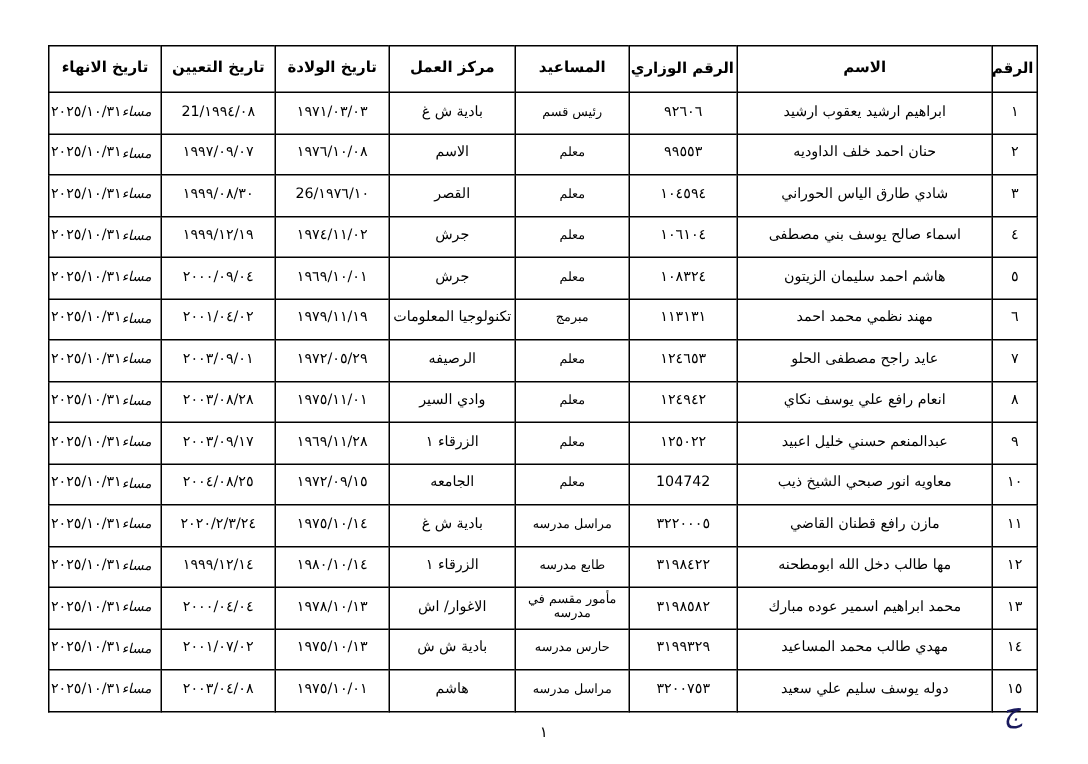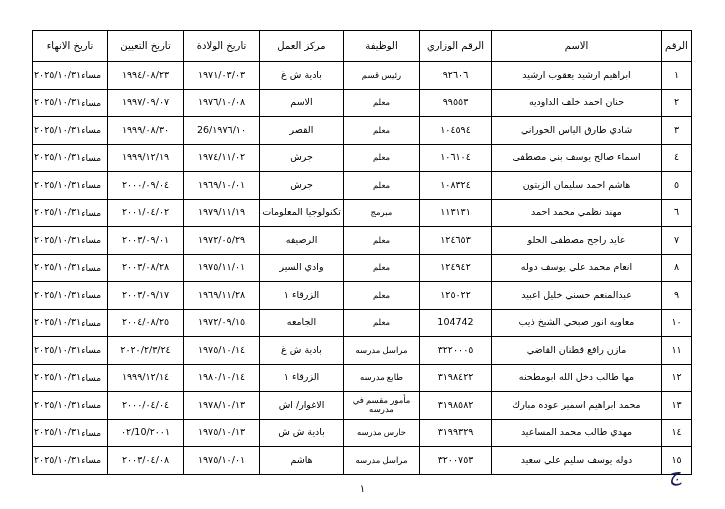--- a/index.html
+++ b/index.html
@@ -40,21 +40,21 @@
     padding: 0 2px;
     text-align: center;
     vertical-align: middle;
     font-size: 9.5px;
     line-height: 1.15;
     height: 26.5px;
     white-space: nowrap;
     overflow: hidden;
   }
   table.sheet thead th {
-    font-weight: normal;
+    font-weight: bold;
     font-size: 10px;
     height: 30px;
   }
   
   col.c-idx   { width: 30px; }
   col.c-name  { width: 170px; }
   col.c-mno   { width: 72px; }
   col.c-job   { width: 76px; }
   col.c-ctr   { width: 84px; }
   col.c-birth { width: 76px; }
@@ -63,29 +63,28 @@
 
   td.name-cell { text-align: center; }
   td.end-cell  { text-align: center; }
   .end-inner {
     display: flex;
     flex-direction: row;
     justify-content: space-between;
     align-items: center;
     padding: 0 4px;
   }
-  .end-time { font-size: 9px; }
+  .end-time { font-size: 9px; font-style: italic; }
   .end-date { font-size: 9.5px; }
 
   .job-two-line {
     display: block;
     font-size: 8.5px;
     line-height: 1.05;
     white-space: normal;
-    font-family: Liberation Serif, serif;
   }
 
   .page-number {
     position: absolute;
     top: 483px;
     left: 0;
     width: 725px;
     text-align: center;
     font-size: 10px;
   }
@@ -115,38 +114,38 @@
         <col class="c-ctr">
           <col class="c-birth">
           <col class="c-app">
           <col class="c-end">
       </colgroup>
       <thead>
         <tr>
           <th>الرقم</th>
           <th>الاسم</th>
           <th>الرقم الوزاري</th>
-          <th>الوظيفة</th>
+          <th>المساعيد</th>
           <th>مركز العمل</th>
           <th>تاريخ الولادة</th>
           <th>تاريخ التعيين</th>
           <th>تاريخ الانهاء</th>
         </tr>
       </thead>
       <tbody id="table-body">
           <tr>
             <td>١</td>
             <td class="name-cell">ابراهيم ارشيد يعقوب ارشيد</td>
             <td>٩٢٦٠٦</td>
             <td>
               <span class="job-two-line">رئيس قسم</span>
             </td>
             <td>بادية ش غ</td>
             <td>١٩٧١/٠٣/٠٣</td>
-            <td>١٩٩٤/٠٨/٢٣</td>
+            <td>١٩٩٤/٠٨/21</td>
             <td class="end-cell">
               <div class="end-inner">
                 <span class="end-time">مساء</span>
                 <span class="end-date">٢٠٢٥/١٠/٣١</span>
               </div>
             </td>
           </tr>
           <tr>
             <td>٢</td>
             <td class="name-cell">حنان احمد خلف الداوديه</td>
@@ -244,21 +243,21 @@
             <td>٢٠٠٣/٠٩/٠١</td>
             <td class="end-cell">
               <div class="end-inner">
                 <span class="end-time">مساء</span>
                 <span class="end-date">٢٠٢٥/١٠/٣١</span>
               </div>
             </td>
           </tr>
           <tr>
             <td>٨</td>
-            <td class="name-cell">انعام محمد علي يوسف دوله</td>
+            <td class="name-cell">انعام رافع علي يوسف نكاي</td>
             <td>١٢٤٩٤٢</td>
             <td>
               <span class="job-two-line">معلم</span>
             </td>
             <td>وادي السير</td>
             <td>١٩٧٥/١١/٠١</td>
             <td>٢٠٠٣/٠٨/٢٨</td>
             <td class="end-cell">
               <div class="end-inner">
                 <span class="end-time">مساء</span>
@@ -353,21 +352,21 @@
           </tr>
           <tr>
             <td>١٤</td>
             <td class="name-cell">مهدي طالب محمد المساعيد</td>
             <td>٣١٩٩٣٢٩</td>
             <td>
               <span class="job-two-line">حارس مدرسه</span>
             </td>
             <td>بادية ش ش</td>
             <td>١٩٧٥/١٠/١٣</td>
-            <td>٢٠٠١/10/٠٢</td>
+            <td>٢٠٠١/٠٧/٠٢</td>
             <td class="end-cell">
               <div class="end-inner">
                 <span class="end-time">مساء</span>
                 <span class="end-date">٢٠٢٥/١٠/٣١</span>
               </div>
             </td>
           </tr>
           <tr>
             <td>١٥</td>
             <td class="name-cell">دوله يوسف سليم علي سعيد</td>

